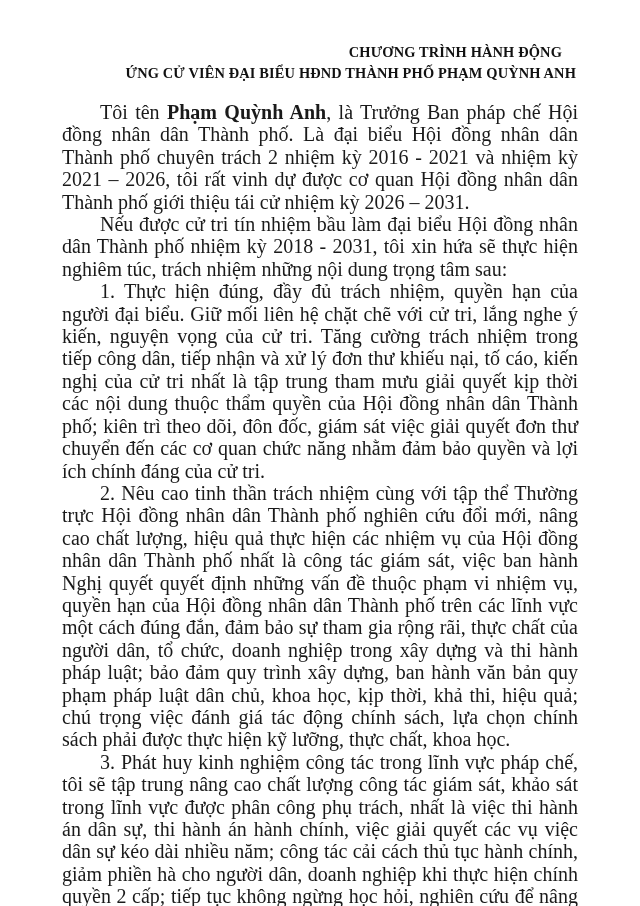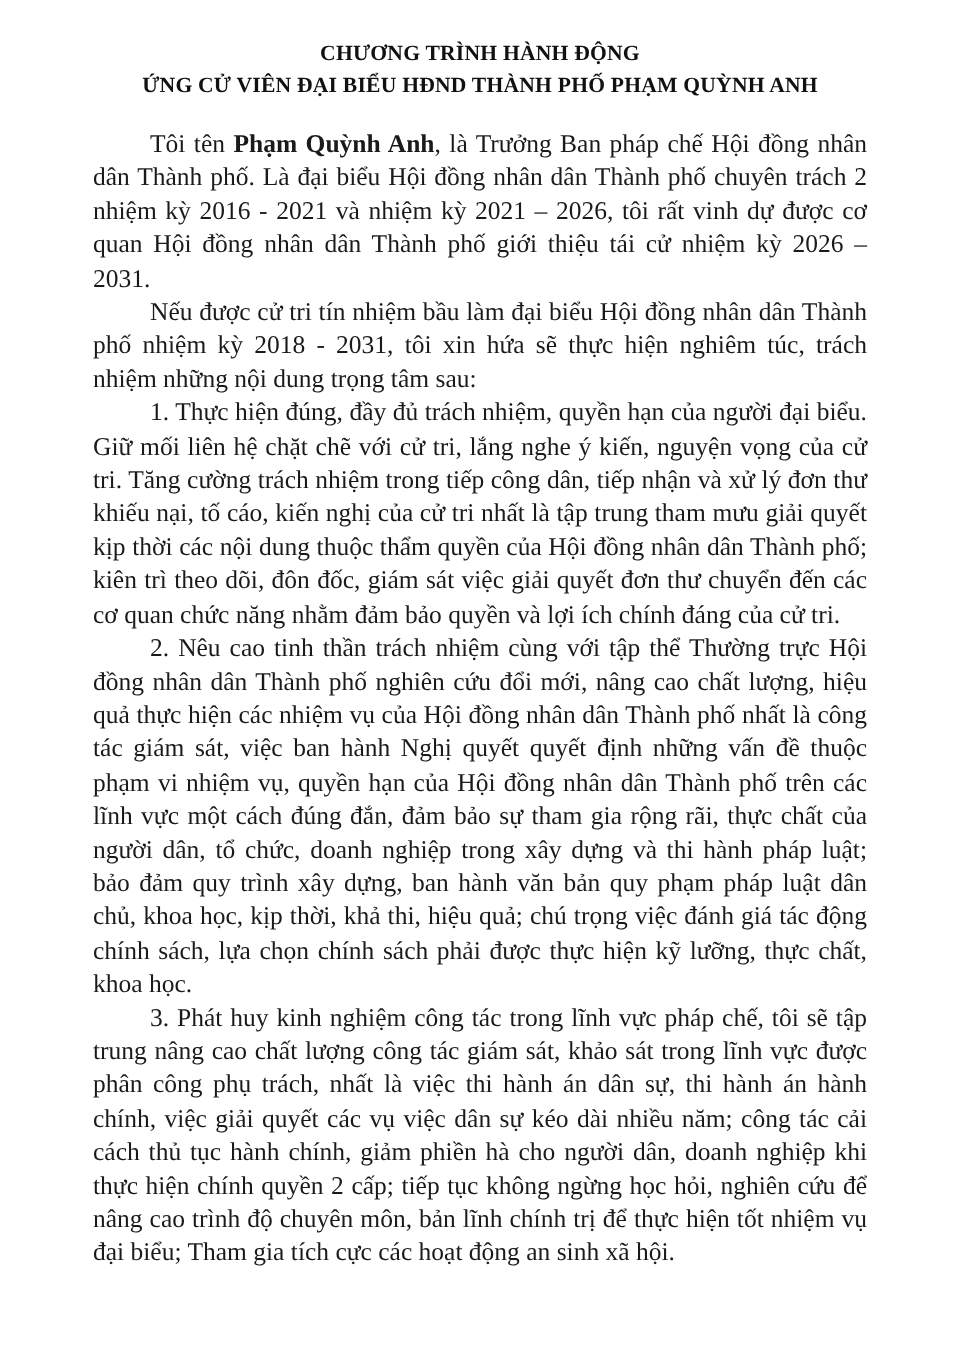--- a/index.html
+++ b/index.html
@@ -17,45 +17,45 @@
   }
   .page {
     position: relative;
     width: 640px;
     height: 906px;
     box-sizing: border-box;
     padding: 26px 62px 0 62px;
     background: #ffffff;
   }
   .doc-title {
-    text-align: center;
+    text-align: right;
     font-weight: bold;
     font-size: 14.4px;
     line-height: 21px;
     letter-spacing: 0.15px;
-    margin: 0;
+    margin: 16px;
     color: #111111;
   }
   .title-line-1 {
     display: block;
   }
   .title-line-2 {
     display: block;
     white-space: nowrap;
     margin-left: -14px;
     margin-right: -14px;
   }
   .body-block {
     margin-top: 17px;
   }
   p.para {
     margin: 0;
     text-align: justify;
     text-justify: inter-word;
-    font-size: 17px;
+    font-size: 20px;
     line-height: 22.4px;
     text-indent: 38px;
     color: #1a1a1a;
     hyphens: none;
   }
   p.para + p.para {
     margin-top: 0;
   }
   .para .lead-num {
     

